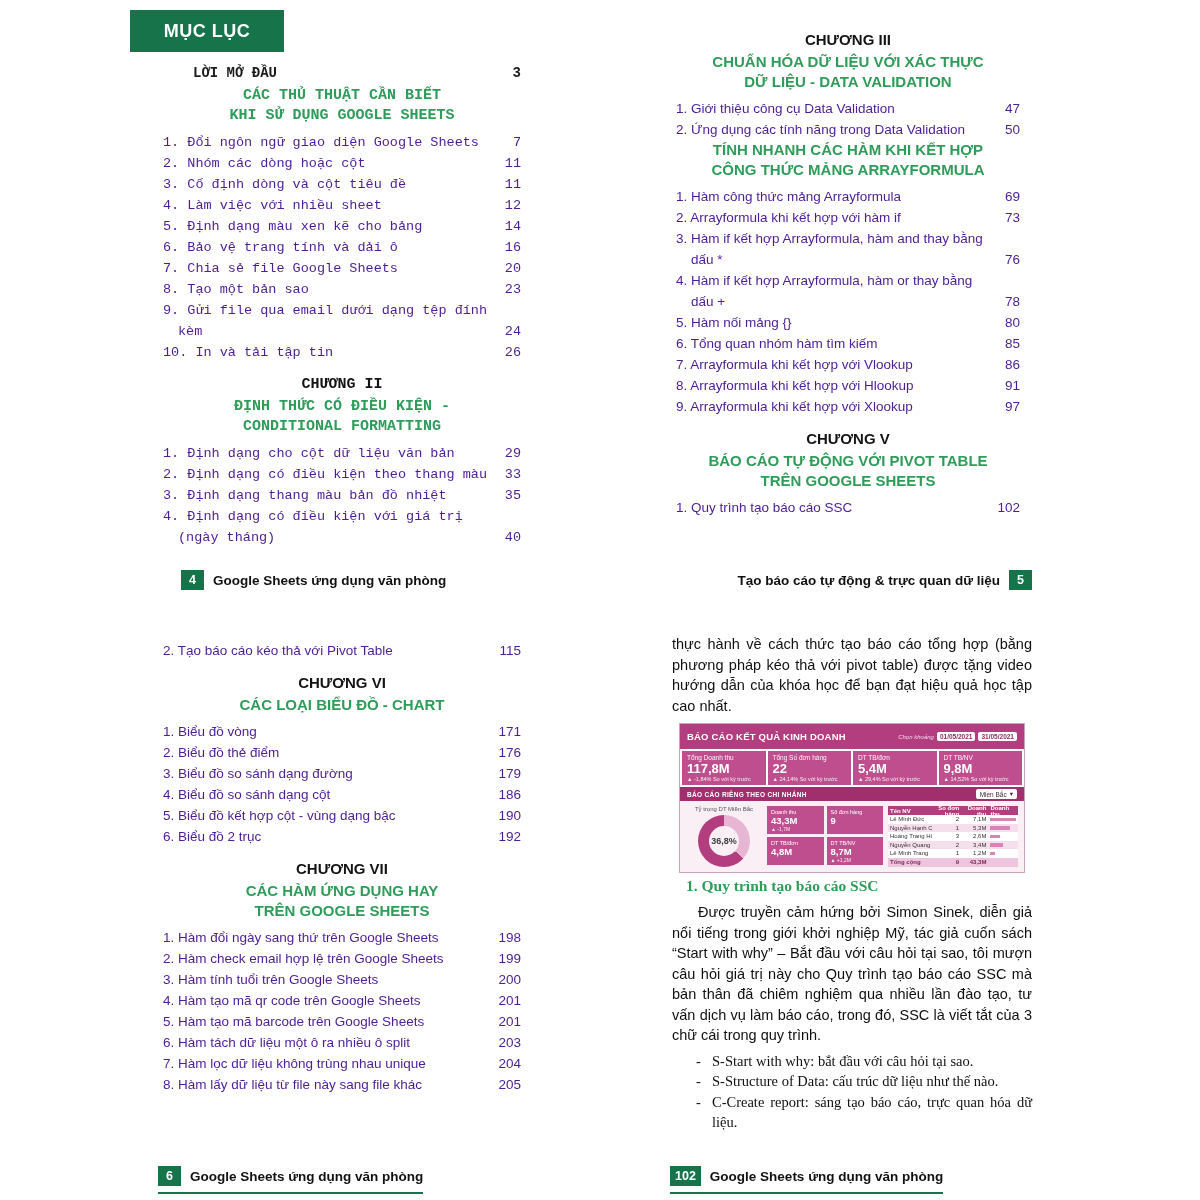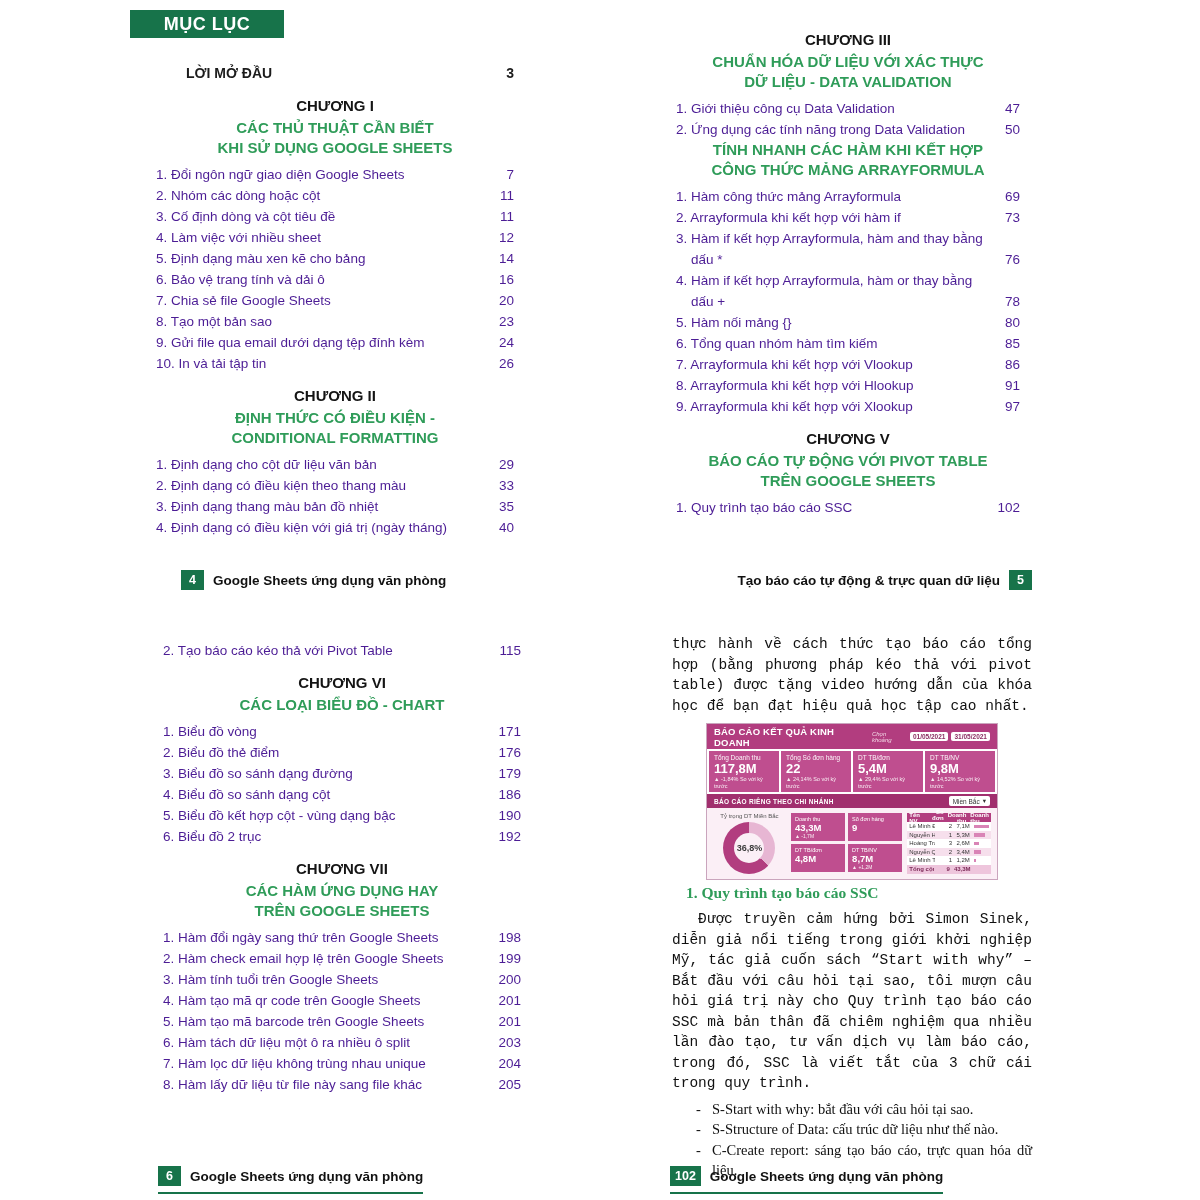--- a/index.html
+++ b/index.html
@@ -10,27 +10,27 @@
     --hg:#2f9c59;          
     --mg:#b23d7f;          
     --mg-dark:#a12f6e;
     --mg-card:#bf4e8f;
     --mg-light:#eec5dc;
     --dash-bg:#fbeff6;
   }
   .canvas{ position:relative; width:1200px; height:1200px; background:#fff; overflow:hidden; }
 
   
-  .toc-badge{ position:absolute; left:130px; top:10px; width:154px; height:28px;
+  .toc-badge{ position:absolute; left:130px; top:10px; width:154px; height:42px;
     background:var(--dg); color:#fff; font-weight:bold; font-size:18px; letter-spacing:.5px;
     display:flex; align-items:center; justify-content:center; }
 
   
   .col{ position:absolute; }
-  .col-tl{ left:156px; top:62px;  width:358px; }
+  .col-tl{ left:163px; top:62px;  width:358px;font-family:Liberation Mono, monospace; }
   .col-tr{ left:676px; top:26px;  width:344px; }
   .col-bl{ left:163px; top:640px; width:358px; }
   .col-br{ left:672px; top:634px; width:360px; }
 
   .intro-row{ display:flex; align-items:flex-end; gap:8px; font-weight:bold; font-size:14px; line-height:22px; margin-bottom:2px; }
   .intro-row .lbl{ flex:1; padding-left:30px; }
   .pg{ white-space:nowrap; }
 
   .ch-num{ text-align:center; font-weight:bold; font-size:15px; color:#141414; margin:12px 0 3px; line-height:19px; }
   .ch-title{ text-align:center; font-weight:bold; font-size:15px; color:var(--hg);
@@ -45,34 +45,34 @@
   .footer .fbadge{ min-width:23px; height:20px; padding:0 5px; background:var(--dg); color:#fff;
     font-weight:bold; font-size:12.5px; display:flex; align-items:center; justify-content:center; }
   .footer .ftext{ font-weight:bold; font-size:13.5px; color:#111; }
   .footer.rule{ border-bottom:2.5px solid var(--dg); padding-bottom:6px; }
   .f-tl{ left:181px; top:570px; }
   .f-tr{ right:168px; top:570px; }
   .f-bl{ left:158px; top:1166px; }
   .f-br{ left:670px; top:1166px; }
 
   
-  .para{ font-family:Liberation Mono, monospace; font-size:14.5px; line-height:20.5px;
+  .para{ font-family:Liberation Sans, sans-serif; font-size:14.5px; line-height:20.5px;
     text-align:justify; color:#101010; }
   .para.indent{ text-indent:26px; }
   .caption{ font-family:"Liberation Serif", serif; font-style:italic; font-size:13.5px;
     text-align:center; line-height:18px; margin:6px 0 9px; white-space:pre-line; color:#111; }
   .sec-heading{ font-family:"Liberation Serif", serif; font-weight:bold; color:var(--hg);
     font-size:15.5px; margin:2px 0 7px; padding-left:14px; }
   .bullets{ margin-top:5px; padding-left:24px; display:flex; flex-direction:column; }
   .bullet{ display:flex; font-family:"Liberation Serif", serif; font-size:14.5px; line-height:20.5px; color:#101010; }
   .bullet .dash{ width:16px; flex:none; }
   .bullet .btext{ flex:1; text-align:justify; }
 
   
-  .figure{ margin:7px auto 4px; width:292px; border:1px solid #caa5bd; background:#a21caf; }
+  .figure{ margin:7px auto 4px; width:346px; border:1px solid #caa5bd; background:#a21caf; }
   .dash-header{ height:25px; background:var(--mg); display:flex; align-items:center;
     justify-content:space-between; padding:0 7px; }
   .dash-title{ color:#fff; font-weight:bold; font-size:9.5px; letter-spacing:.2px; }
   .dash-dates{ display:flex; align-items:center; gap:3px; }
   .date-label{ color:#f3d7e6; font-size:6px; font-style:italic; }
   .date-chip{ background:#fff; color:#8c2f63; font-size:6.5px; padding:1px 3px; border-radius:2px; font-weight:bold; }
 
   .kpi-row{ display:flex; gap:2px; background:#fff; padding:2px 2px; }
   .kpi{ flex:1; background:var(--mg-card); color:#fff; padding:3px 5px 2px; }
   .kpi-label{ font-size:6.5px; opacity:.95; line-height:8px; }
@@ -126,21 +126,20 @@
 
   <div class="toc-badge">MỤC LỤC</div>
 
   <div class="col col-tl">
     <div class="intro-row">
       <span class="lbl">LỜI MỞ ĐẦU</span>
       <span class="pg">3</span>
     </div>
 
     <div>
-      <div class="ch-num">CHƯƠNG I</div>
       <div class="ch-title">CÁC THỦ THUẬT CẦN BIẾT
 KHI SỬ DỤNG GOOGLE SHEETS</div>
       <div class="entries">
 
           <div class="entry">
             <span class="lbl">1. Đổi ngôn ngữ giao diện Google Sheets</span>
             <span class="pg">7</span>
           </div>
 
           <div class="entry">

